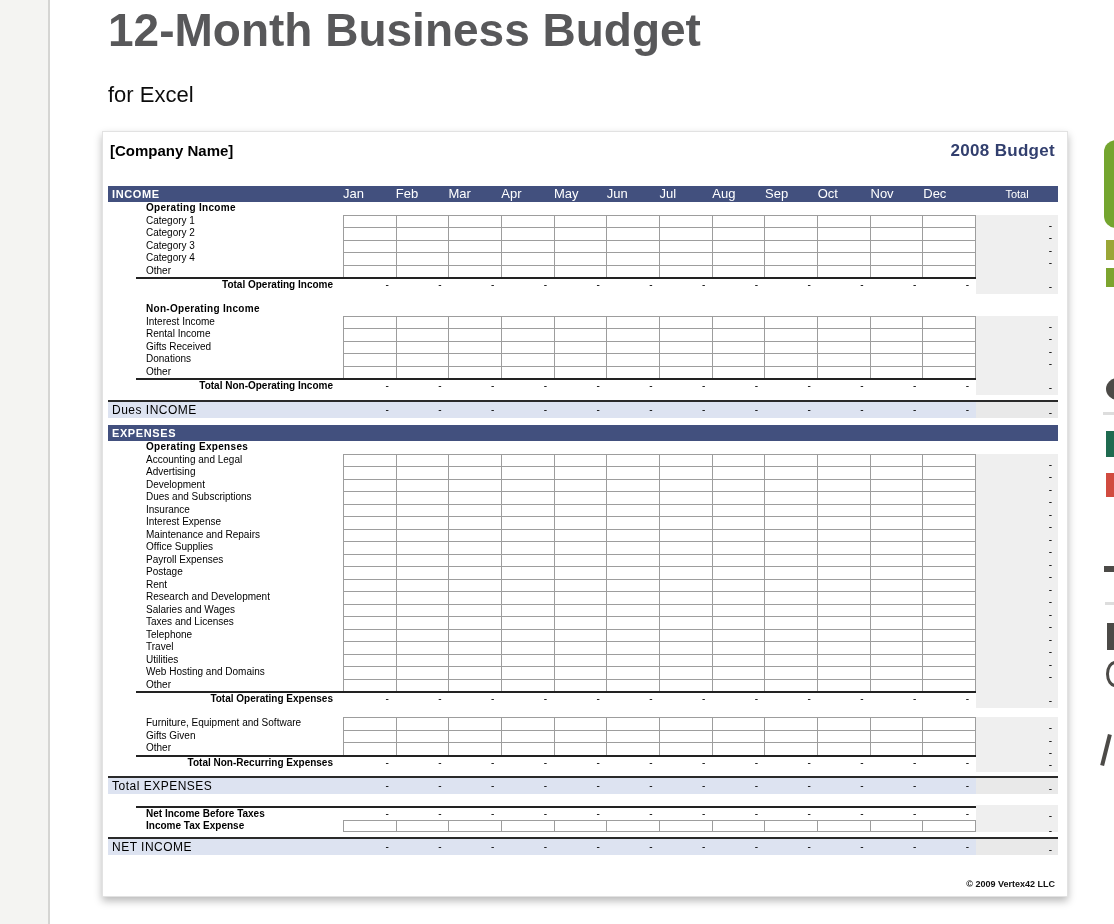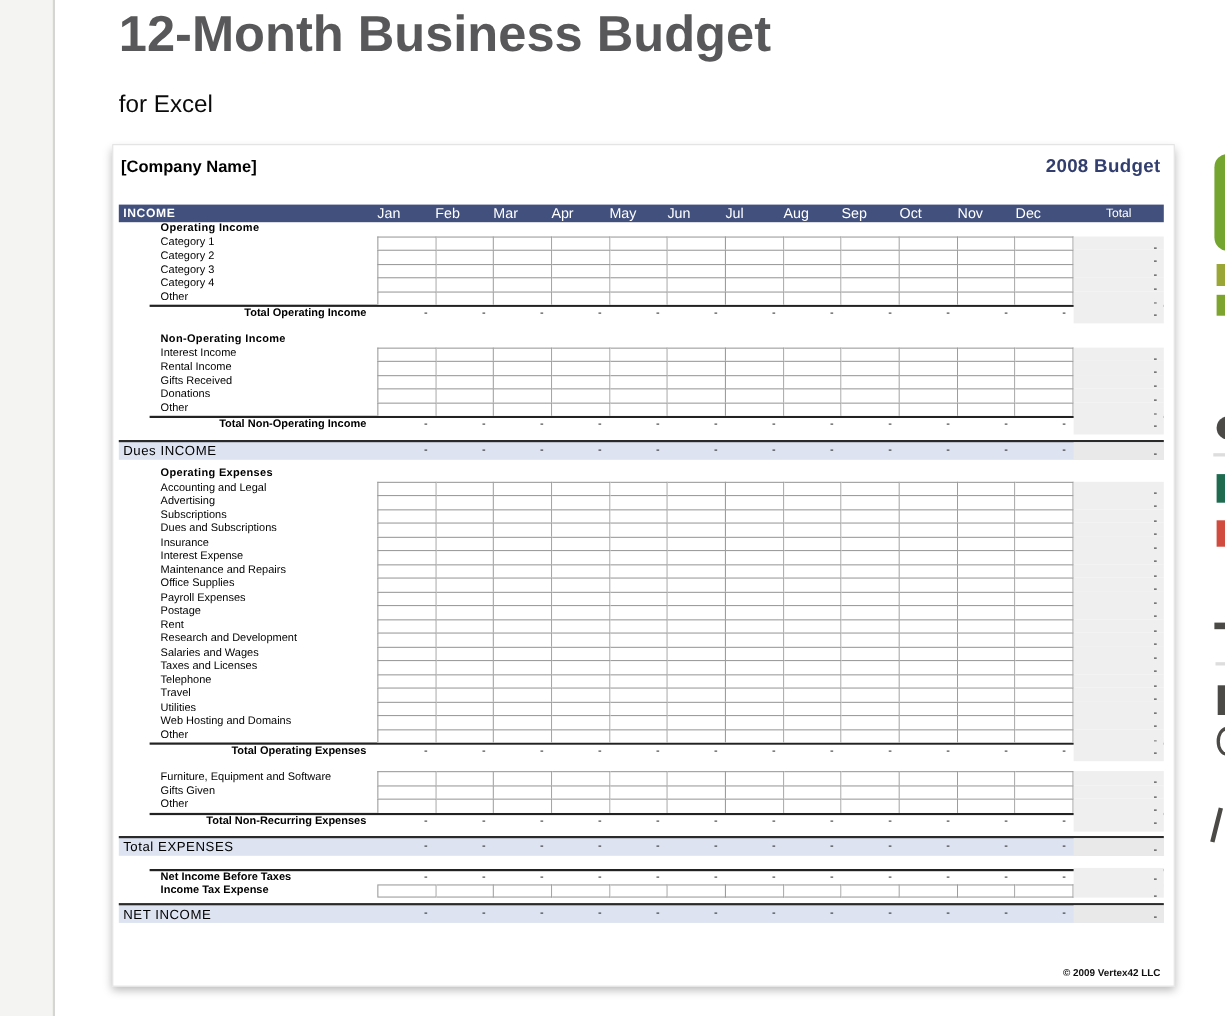--- a/index.html
+++ b/index.html
@@ -353,20 +353,25 @@
           <span class="mdash">-</span>
           <span class="mdash">-</span>
           <span class="mdash">-</span>
           <span class="mdash">-</span>
         </div>
       <div class="tcol band-t"><span class="tdash">-</span></div>
     </div>
 
     <div class="gap7"></div>
 
+    <div class="row bar">
+      <div class="desc bar-label">EXPENSES</div>
+      <div class="mcols"></div>
+      <div class="tcol"></div>
+    </div>
 
     <div class="row sub">
       <div class="desc sub-label">Operating Expenses</div>
       <div class="mcols"></div>
         <div class="tcol"></div>
     </div>
     <div class="row data">
       <div class="desc">Accounting and Legal</div>
       <div class="mcols grid">
           <div class="cell"></div>
@@ -396,21 +401,21 @@
           <div class="cell"></div>
           <div class="cell"></div>
           <div class="cell"></div>
           <div class="cell"></div>
           <div class="cell"></div>
           <div class="cell"></div>
         </div>
       <div class="tcol gray"><span class="tdash">-</span></div>
     </div>
     <div class="row data">
-      <div class="desc">Subscriptions</div>
+      <div class="desc">Development</div>
       <div class="mcols grid">
           <div class="cell"></div>
           <div class="cell"></div>
           <div class="cell"></div>
           <div class="cell"></div>
           <div class="cell"></div>
           <div class="cell"></div>
           <div class="cell"></div>
           <div class="cell"></div>
           <div class="cell"></div>

